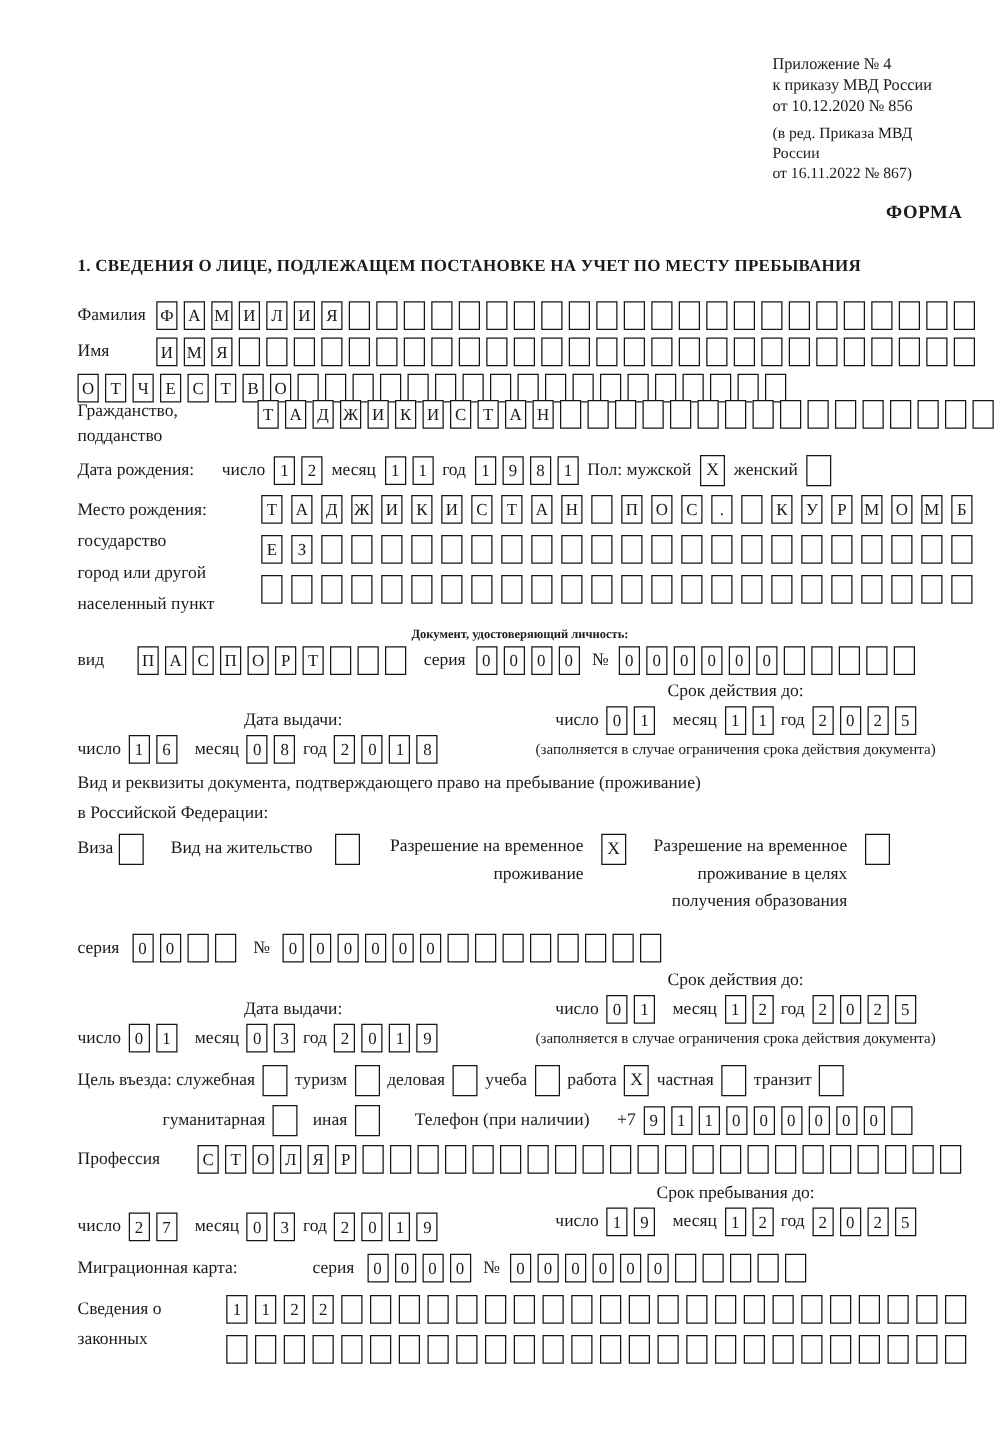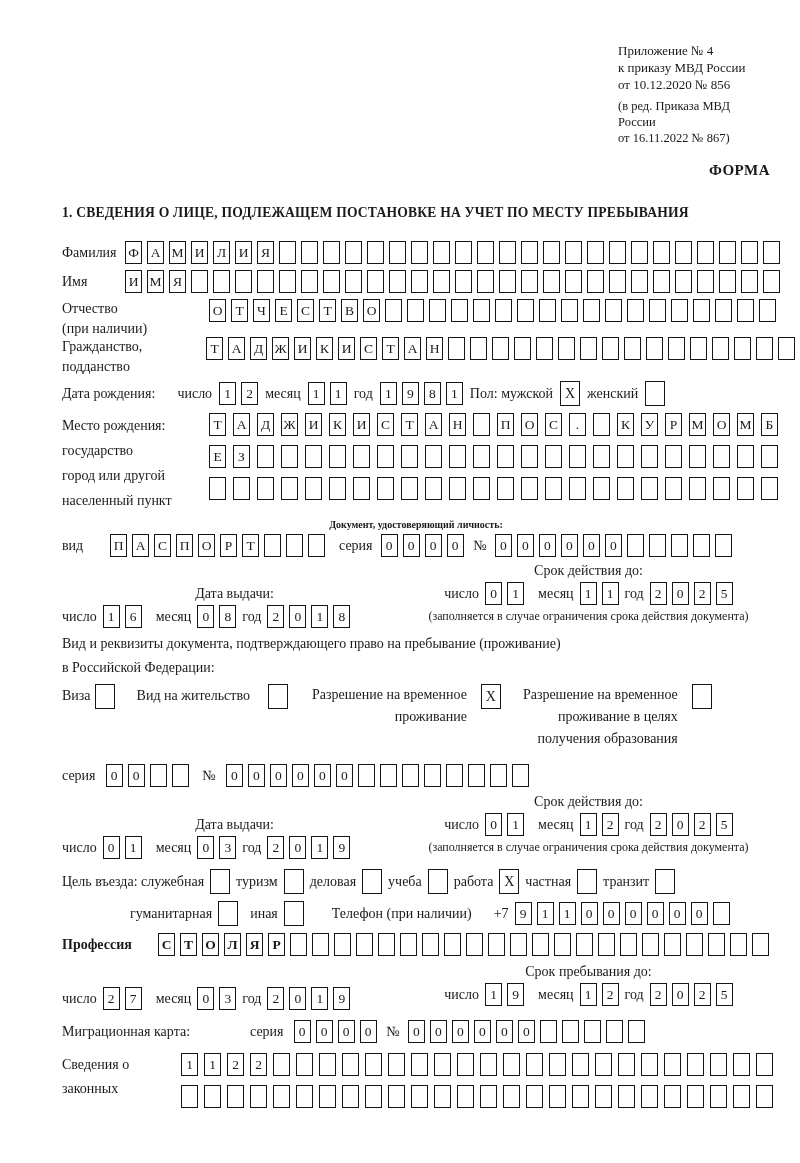--- a/index.html
+++ b/index.html
@@ -134,24 +134,20 @@
         <span class="cell"></span>
         <span class="cell"></span>
         <span class="cell"></span>
         <span class="cell"></span>
         <span class="cell"></span>
         <span class="cell"></span>
       </span>
   </div>
 
   <div class="rowtop" style="margin-top:6px;">
-    <span class="lw-pat">
-      <span>Отчество</span><br>
-      <span>(при наличии)</span>
-    </span>
     <span class="boxes">
         <span class="cell">О</span>
         <span class="cell">Т</span>
         <span class="cell">Ч</span>
         <span class="cell">Е</span>
         <span class="cell">С</span>
         <span class="cell">Т</span>
         <span class="cell">В</span>
         <span class="cell">О</span>
         <span class="cell"></span>
@@ -540,21 +536,21 @@
         <span class="cell">0</span>
         <span class="cell">0</span>
         <span class="cell">0</span>
         <span class="cell">0</span>
         <span class="cell">0</span>
         <span class="cell">0</span>
         <span class="cell"></span>
       </span>
   </div>
 
-  <div class="row" style="margin-top:7px;font-weight:bold;">
+  <div class="row" style="margin-top:7px;">
     <span class="lbl lw-prof">Профессия</span>
     <span class="boxes">
         <span class="cell">С</span>
         <span class="cell">Т</span>
         <span class="cell">О</span>
         <span class="cell">Л</span>
         <span class="cell">Я</span>
         <span class="cell">Р</span>
         <span class="cell"></span>
         <span class="cell"></span>

